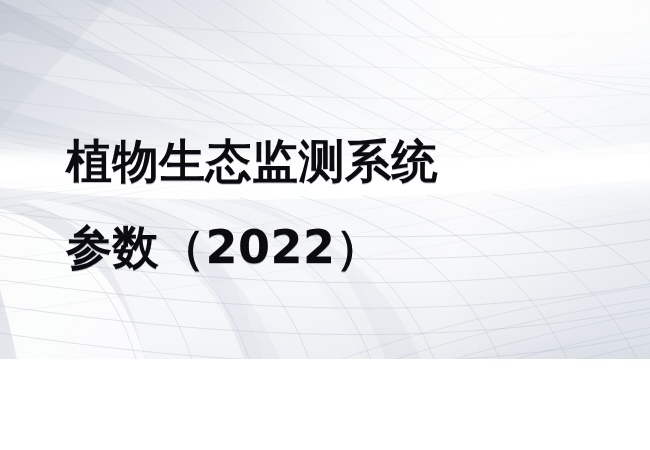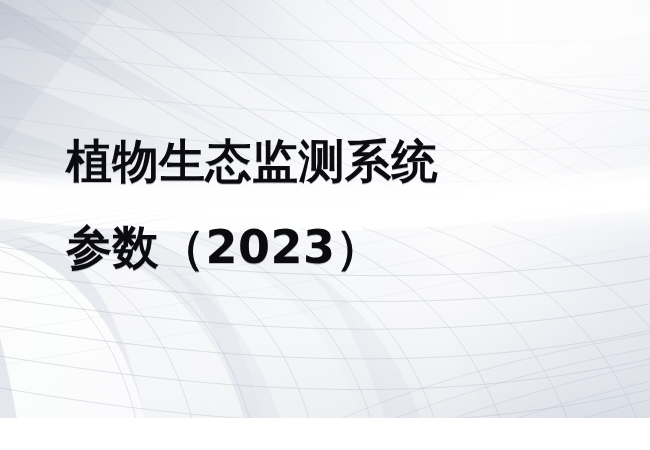--- a/index.html
+++ b/index.html
@@ -7,21 +7,21 @@
     padding: 0;
     background: #ffffff;
   }
   body {
     font-family: "DejaVu Sans", "Liberation Sans", sans-serif;
   }
 
   #slide {
     position: relative;
     width: 650px;
-    height: 418px;
+    height: 359px;
     overflow: hidden;
     background: #e9ebef;
   }
 
   
   .bg-layer {
     position: absolute;
     inset: 0;
     width: 100%;
     height: 100%;
@@ -258,16 +258,16 @@
   </svg>
 
   <div class="bg-layer bg-corner-tl"></div>
   <div class="bg-layer bg-corner-br"></div>
   <div class="bg-layer bg-tr-wash"></div>
   <div class="bg-layer bg-sweep"></div>
   <div class="bg-layer bg-glint"></div>
 
   <div class="title-block">
     <div class="title-line">植物生态监测系统</div>
-    <div class="title-line">参数（2023）</div>
+    <div class="title-line">参数（2022）</div>
   </div>
 
 </div>
 
 </body></html>

